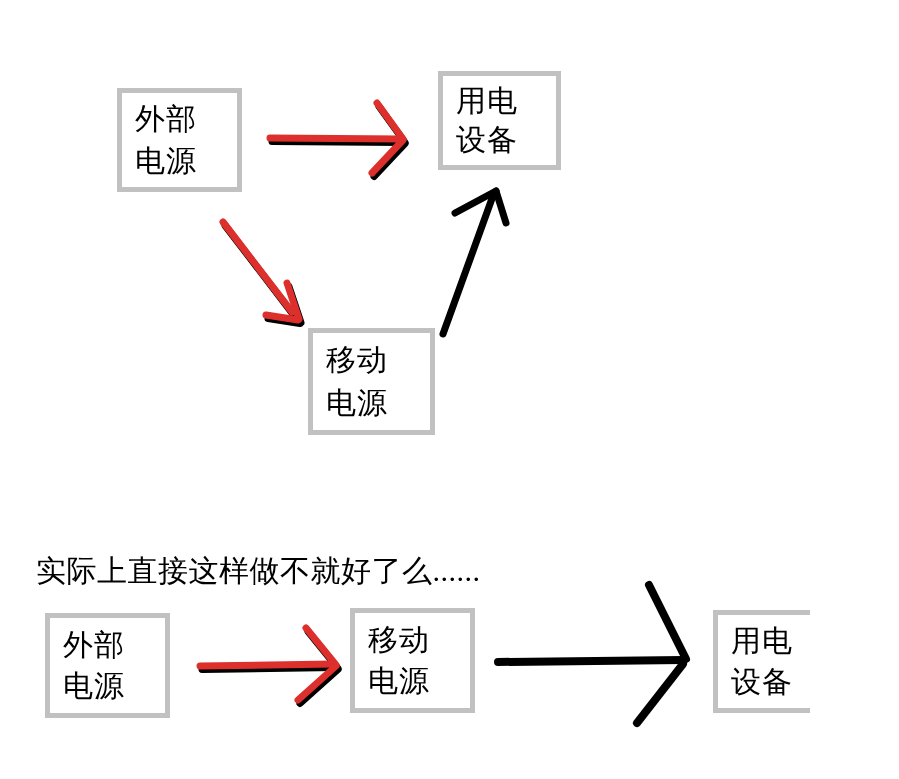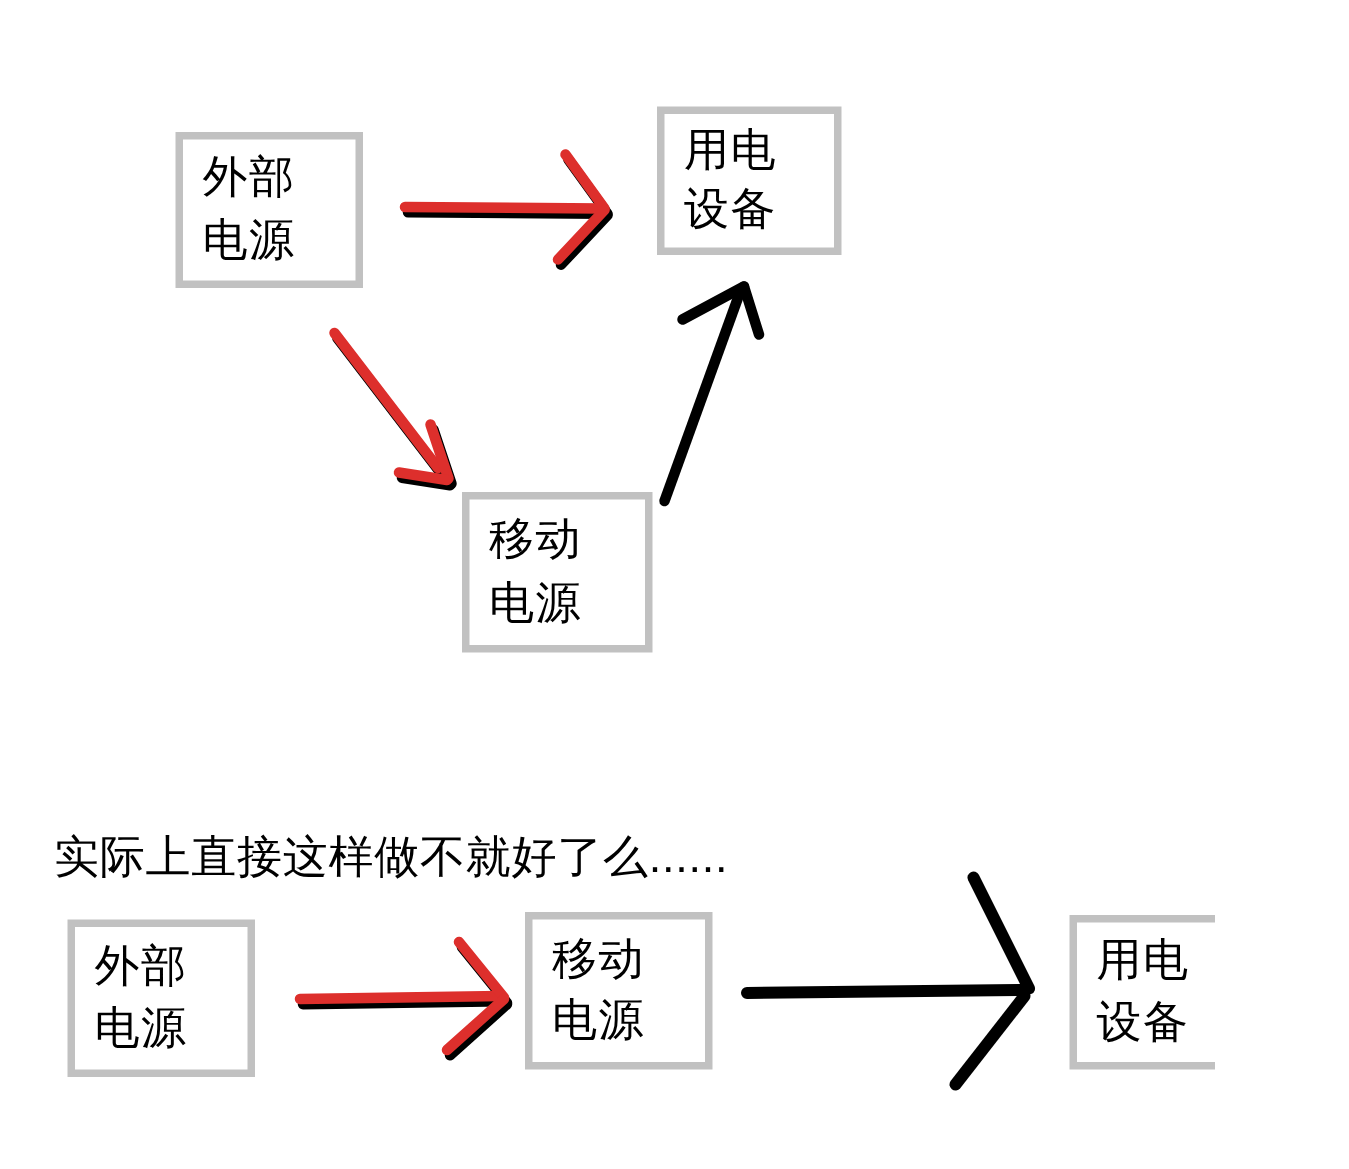--- a/index.html
+++ b/index.html
@@ -45,20 +45,21 @@
   .b-mobile-bottom  { left: 350px; top: 608px; width: 125px; height: 105px; }
   .b-device-bottom  { left: 713px; top: 610px; width: 123px; height: 103px; }
   .caption {
     position: absolute;
     left: 36px;
     top: 551px;
     font-size: 30px;
     color: #000000;
     white-space: nowrap;
     letter-spacing: 0.5px;
+    font-family: Liberation Serif, serif;
   }
 </style>
 </head>
 <body>
 
 <div class="canvas">
 
   <svg class="arrows-layer" id="arrows-layer" viewBox="0 0 899 779" xmlns="http://www.w3.org/2000/svg">
       <g>
         <polyline points="272,141.5 403,142.5" fill="none" stroke="#000000" stroke-width="7" stroke-linecap="round"></polyline>

